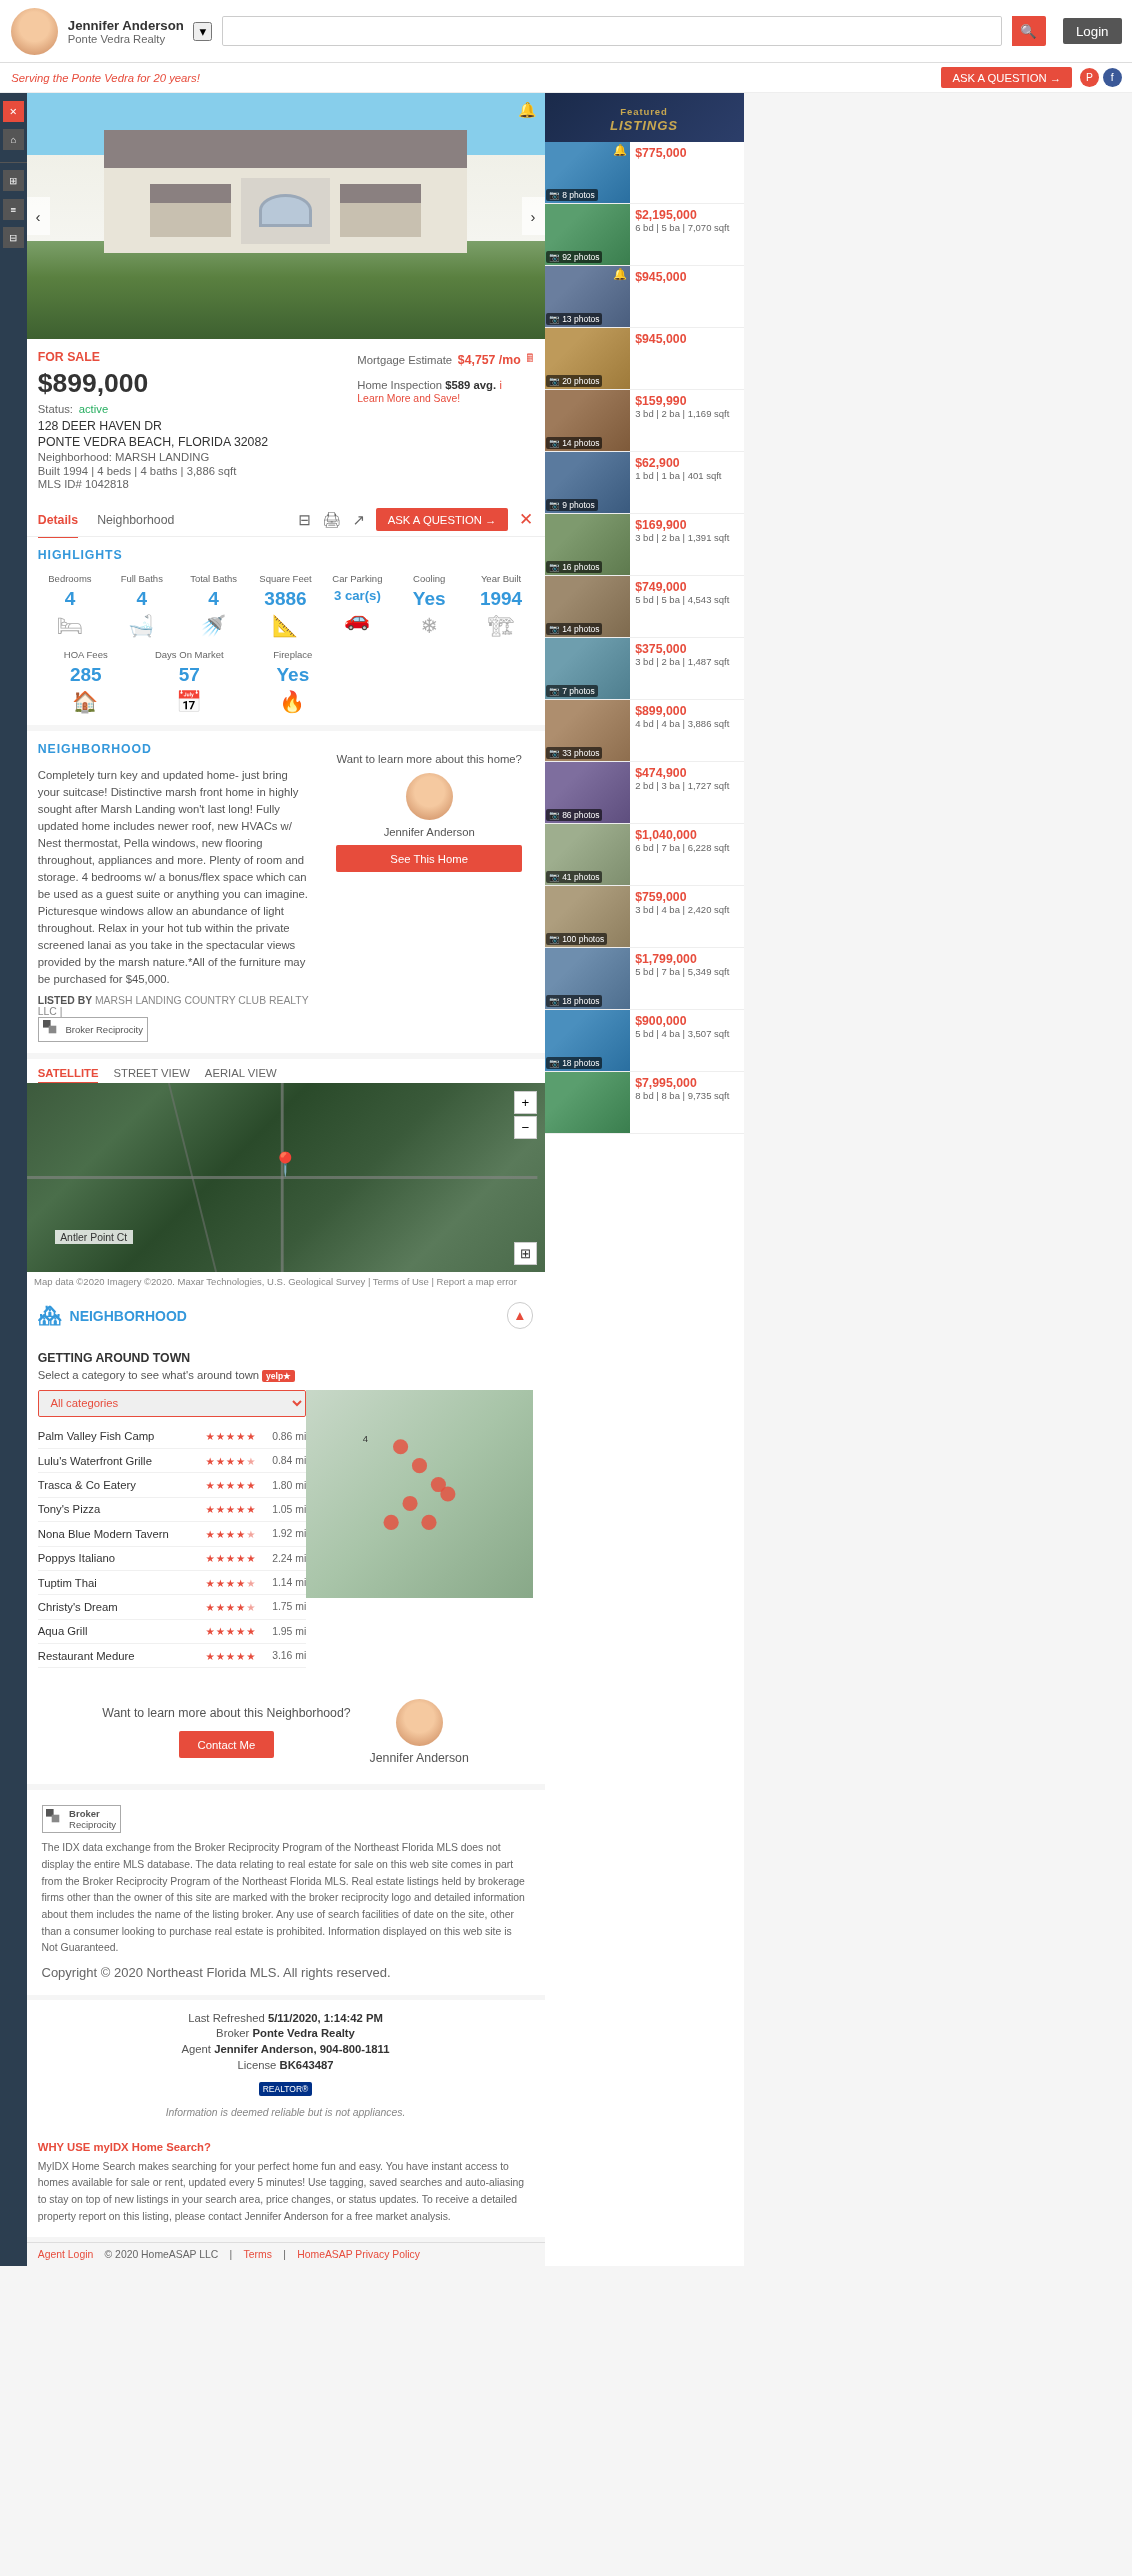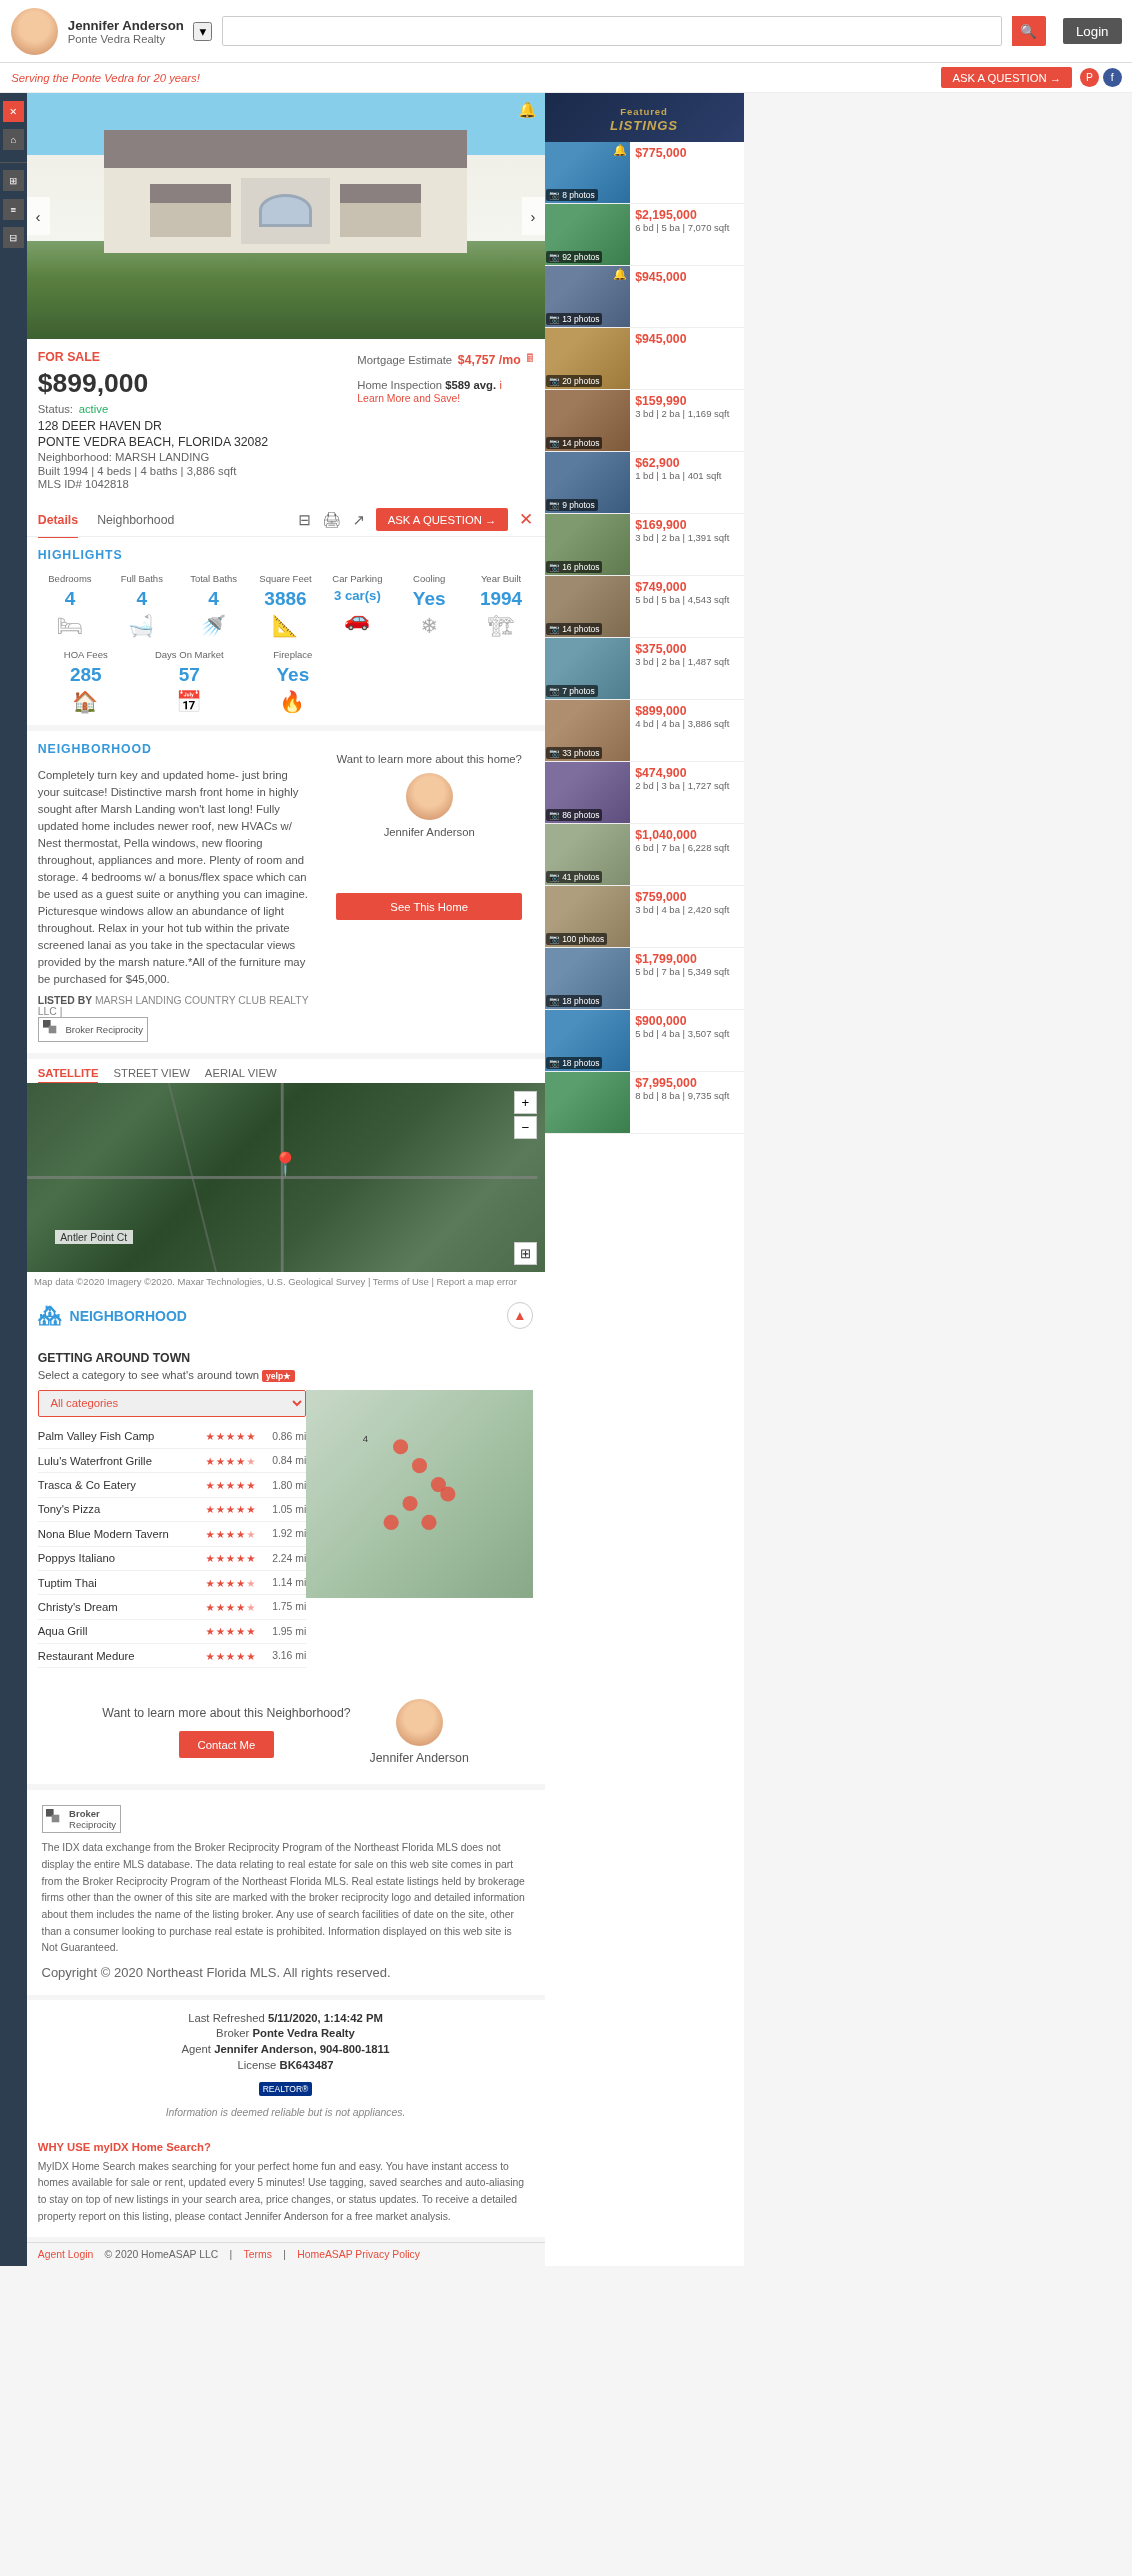--- a/index.html
+++ b/index.html
@@ -88,21 +88,21 @@
     
     .description-section { background: #fff; padding: 11.3px; margin-bottom: 5.7px; display: flex; gap: 15px; }
     .desc-text { flex: 1; font-size: 11.3px; color: #555; line-height: 1.5; }
     .listed-by { font-size: 10.4px; color: #888; margin-top: 7.6px; }
     .listed-by strong { color: #555; }
     .broker-reciprocity { display: inline-flex; align-items: center; gap: 3.8px; font-size: 9.5px; color: #555; border: 0.9px solid #aaa; padding: 1.9px 3.8px; }
     .agent-card { min-width: 142px; text-align: center; padding: 11.3px; }
     .agent-prompt { font-size: 11.3px; color: #555; margin-bottom: 7.6px; }
     .agent-avatar { width: 47px; height: 47px; border-radius: 50%; background: radial-gradient(circle at 50% 40%, #f5c9a0 40%, #c8855a 100%); margin: 0 auto 5.7px; }
     .agent-name { font-size: 11.3px; color: #555; margin-bottom: 7.6px; }
-    .see-home-btn { background: #e74c3c; color: #fff; border: none; padding: 7.6px 15px; cursor: pointer; font-size: 11.3px; border-radius: 1.9px; width: 100%; margin-top: 48px; }
+    .see-home-btn { background: #e74c3c; color: #fff; border: none; padding: 7.6px 15px; cursor: pointer; font-size: 11.3px; border-radius: 1.9px; width: 100%; }
 
     
     .map-tabs { background: #fff; padding: 7.6px 11.3px 0; display: flex; gap: 15px; }
     .map-tab { font-size: 11.3px; color: #666; cursor: pointer; padding-bottom: 3.8px; border-bottom: 1.9px solid transparent; }
     .map-tab.active { color: #e74c3c; border-bottom-color: #e74c3c; font-weight: bold; }
 
     
     .map-container { background: #7a9e7e; height: 189px; position: relative; overflow: hidden; }
     .map-bg { width: 100%; height: 100%; background: linear-gradient(135deg, #5a7a5a 0%, #6b8f6b 30%, #3d5a3d 60%, #4a6e4a 100%); }
     .map-controls { position: absolute; top: 7.6px; right: 7.6px; display: flex; flex-direction: column; gap: 1.9px; }

